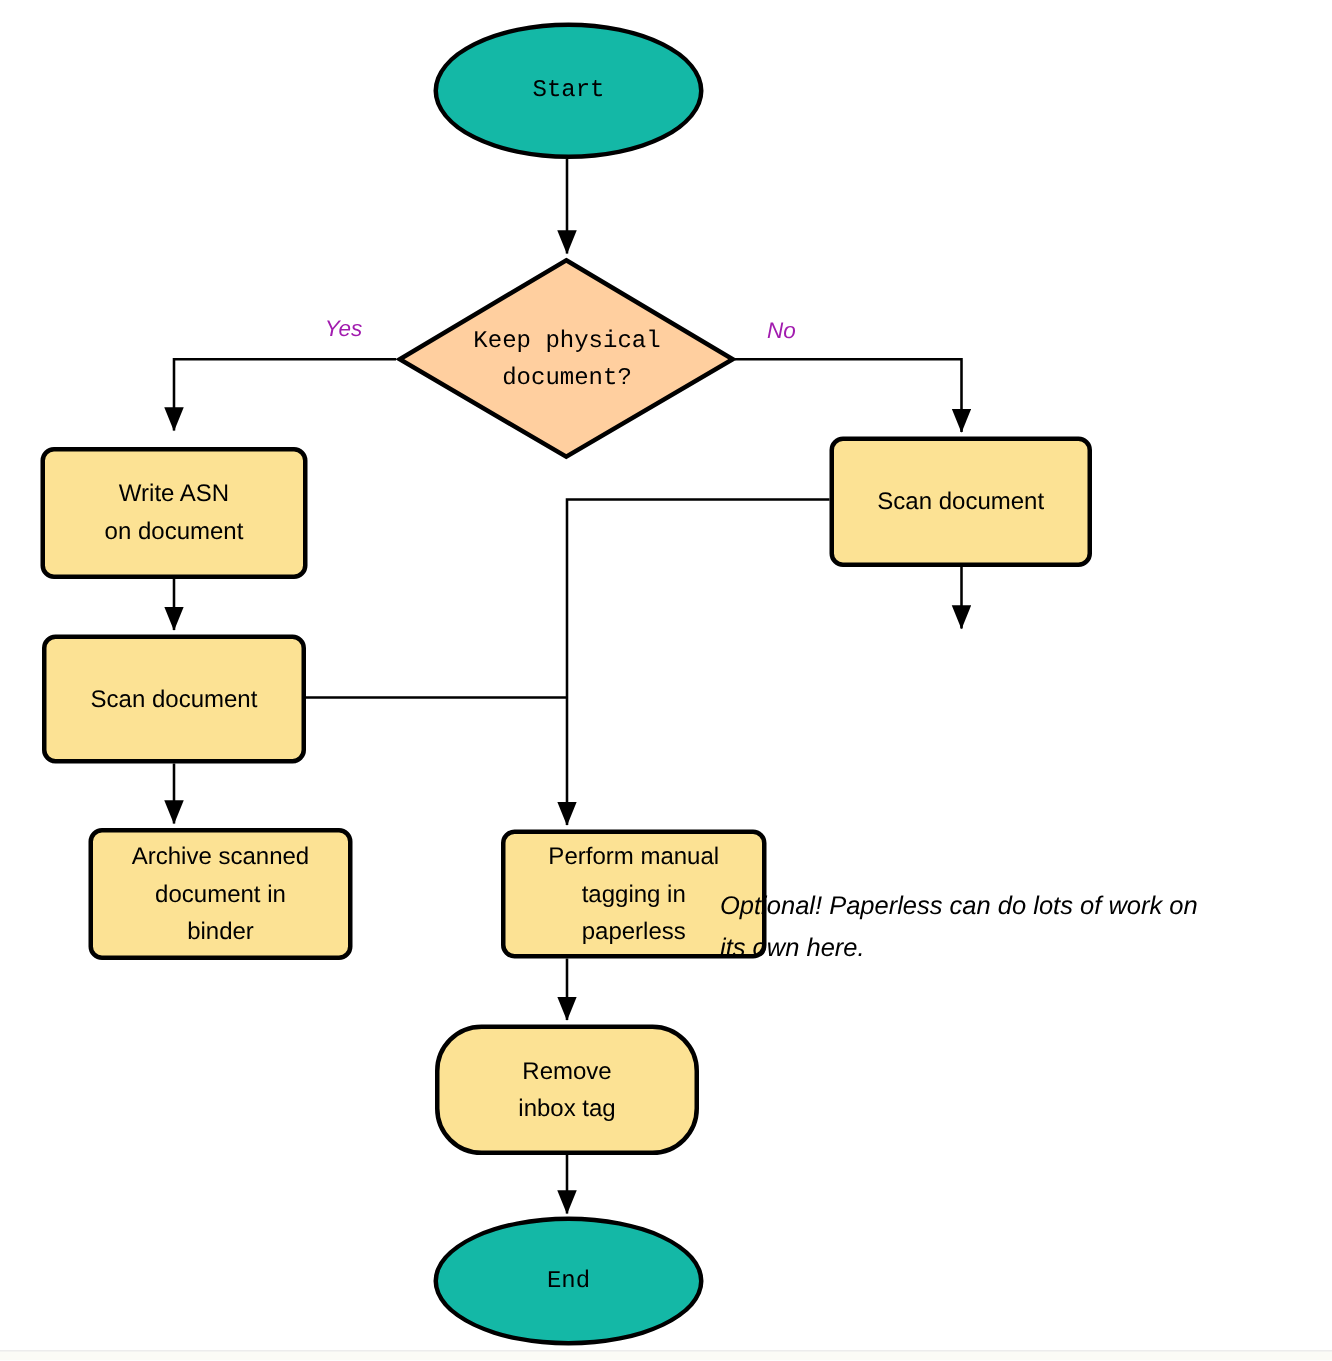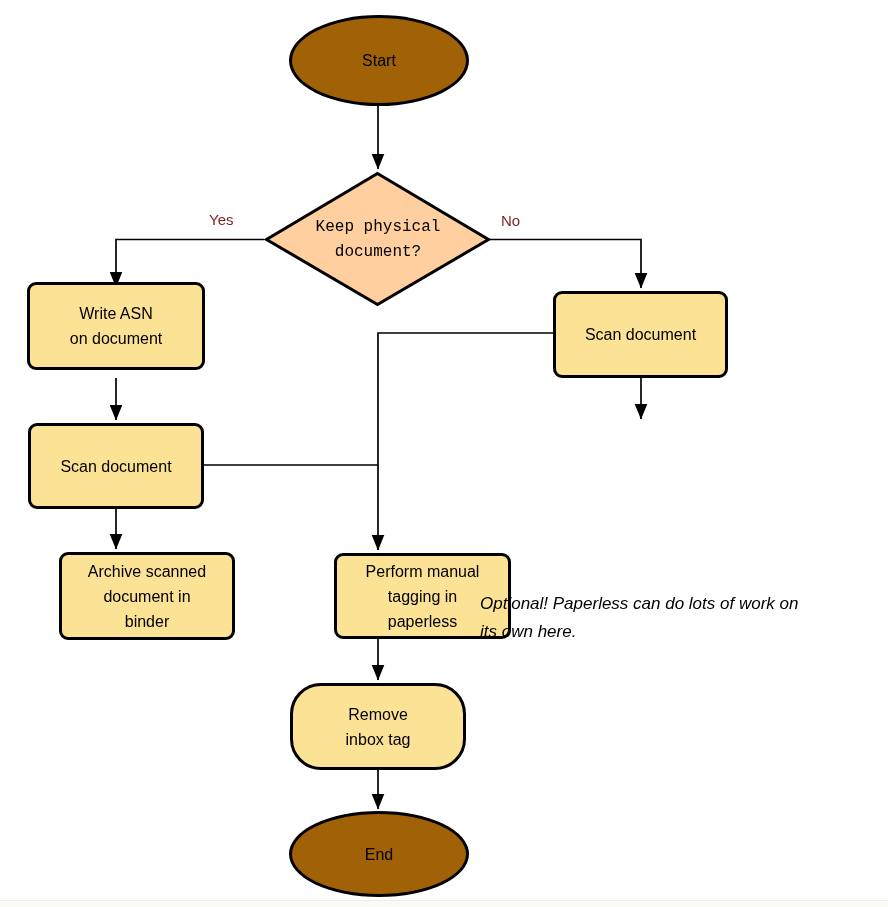--- a/index.html
+++ b/index.html
@@ -37,46 +37,48 @@
     align-items: center;
     justify-content: center;
     text-align: center;
     font-size: 16px;
     line-height: 25px;
     color: #000000;
     box-sizing: border-box;
   }
   .node-label { white-space: pre-line; }
   .terminator {
-    background: #a16207;
+    background: #14b8a6;
     border: 3px solid #000000;
     border-radius: 50%;
+    font-family: Liberation Mono, monospace;
   }
   .process {
     background: #fce294;
     border: 3px solid #000000;
     border-radius: 9px;
   }
   .decision-text {
     position: absolute;
     display: flex;
     align-items: center;
     justify-content: center;
     text-align: center;
     font-size: 16px;
     line-height: 25px;
     color: #000000;
     font-family: Liberation Mono, monospace;
   }
   .edge-label {
     position: absolute;
     font-size: 15px;
-    color: #7f1d1d;
-    text-align: left;
+    color: #a21caf;
+    text-align: center;
     width: 40px;
+    font-style: italic;
   }
   .note {
     position: absolute;
     left: 480px;
     top: 590px;
     width: 410px;
     font-size: 17px;
     font-style: italic;
     line-height: 28px;
     color: #000000;
@@ -87,21 +89,21 @@
     left: 0;
     top: 900px;
     width: 888px;
     height: 7px;
     background: #fbfbf6;
     border-top: 1px solid #ececec;
   }
 
   
   #node-start        { left: 289px; top: 15px;  width: 180px; height: 91px; }
-  #node-write-asn    { left: 27px;  top: 282px; width: 178px; height: 88px; }
+  #node-write-asn    { left: 27px;  top: 298px; width: 178px; height: 88px; }
   #node-scan-left    { left: 28px;  top: 423px; width: 176px; height: 86px; }
   #node-archive      { left: 28px;  top: 552px; width: 176px; height: 88px; margin-left: 31px; }
   #node-scan-right   { left: 553px; top: 291px; width: 175px; height: 87px; }
   #node-trash        { left: 553px; top: 422px; width: 175px; height: 85px; }
   #node-tagging      { left: 290px; top: 553px; width: 177px; height: 86px; margin-left: 44px; }
   #node-remove-inbox { left: 290px; top: 683px; width: 176px; height: 87px; border-radius: 31px; }
   #node-end          { left: 289px; top: 811px; width: 180px; height: 86px; }
   #decision-label    { left: 288px; top: 202px; width: 180px; height: 75px; }
   #edge-label-yes    { left: 209px; top: 211px; }
   #edge-label-no     { left: 501px; top: 212px; }

